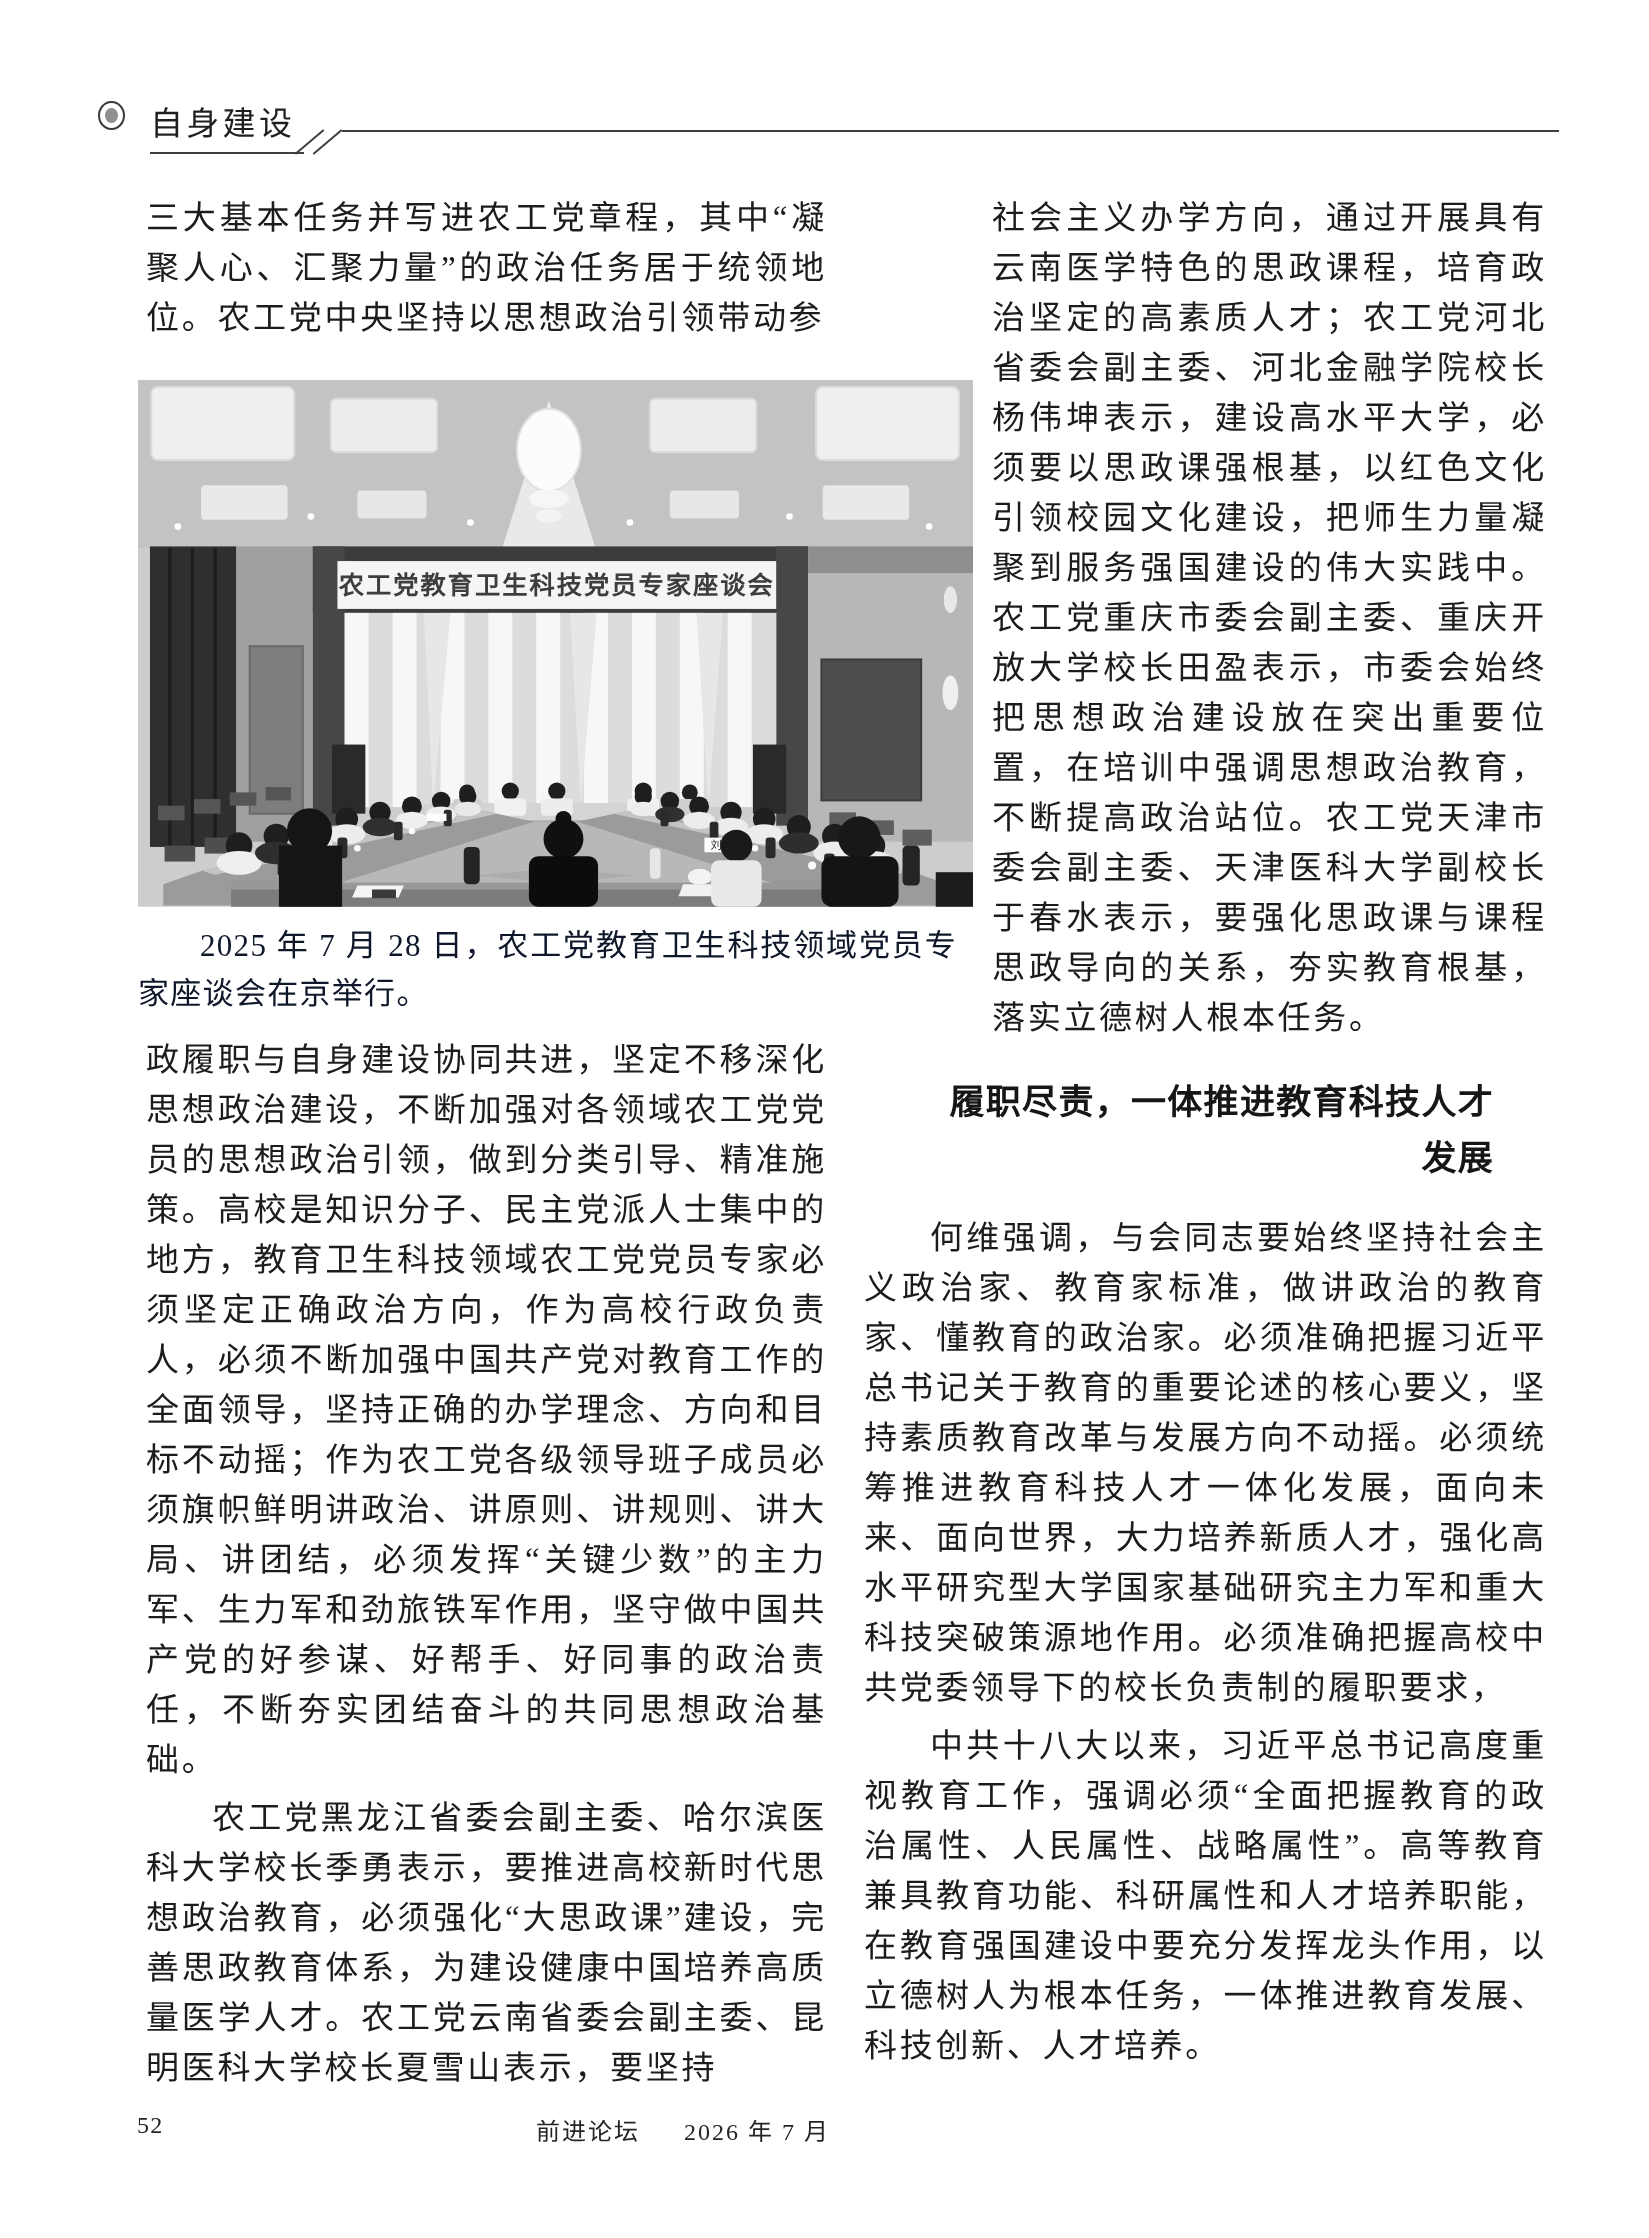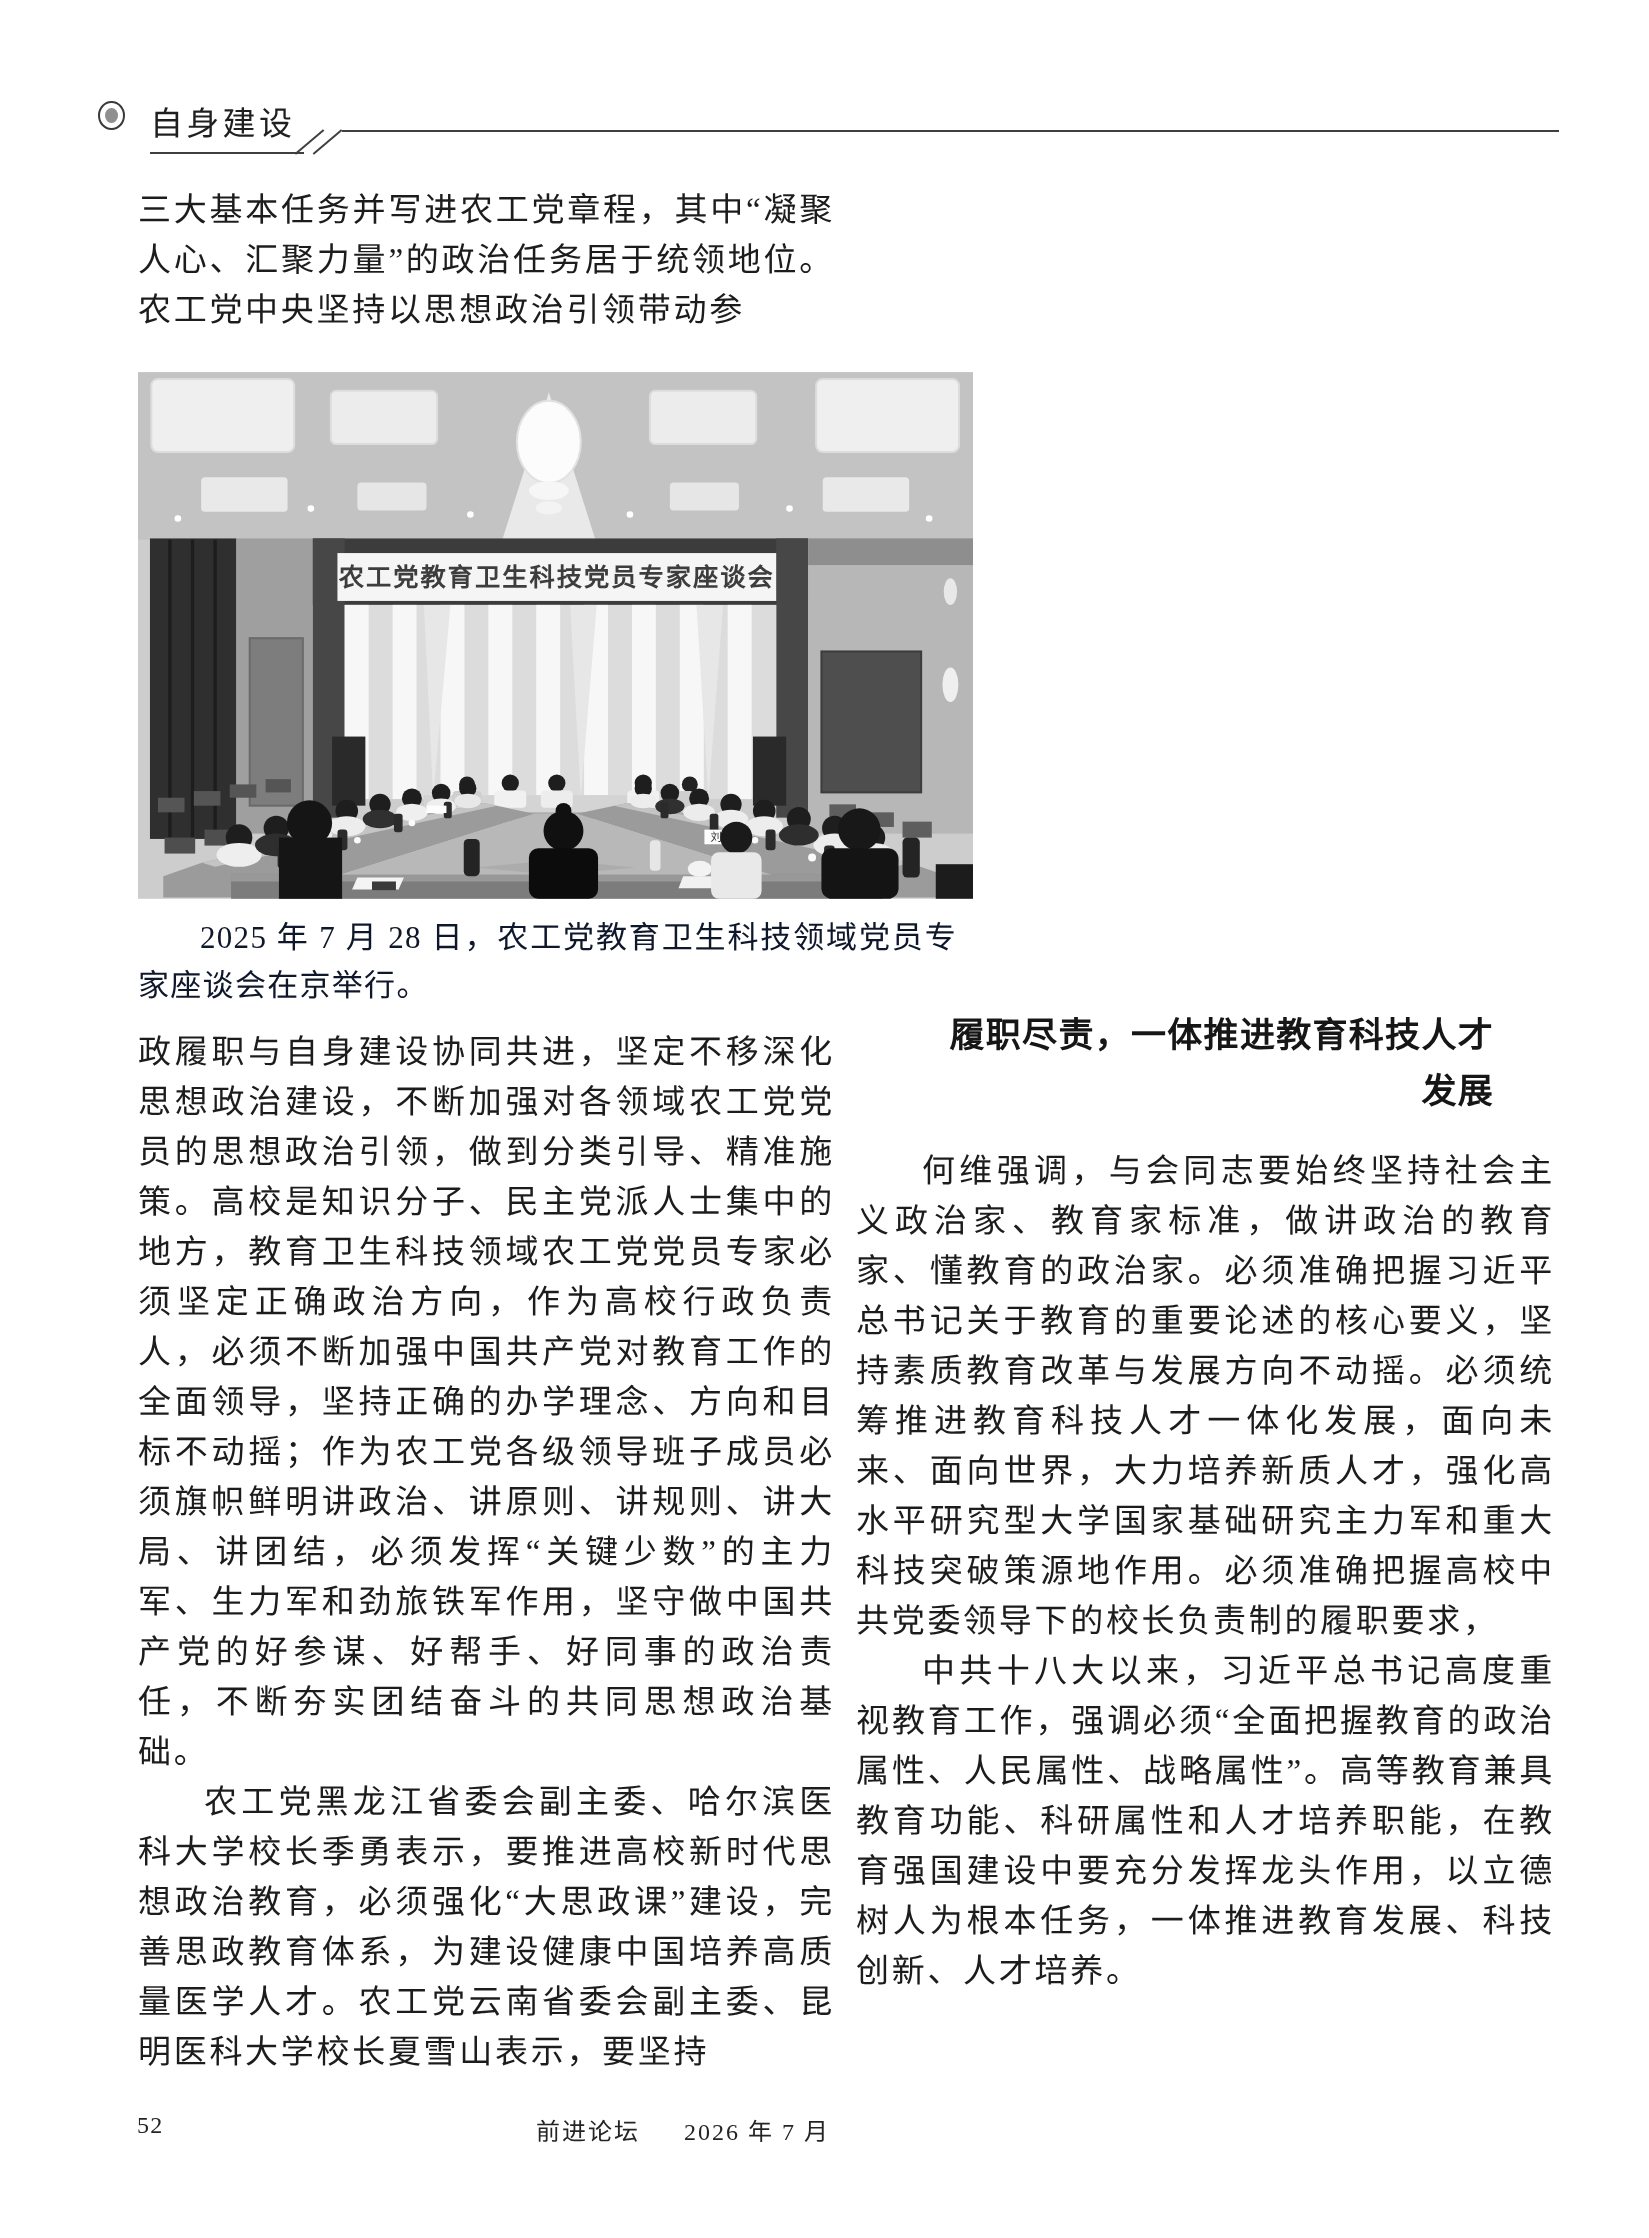--- a/index.html
+++ b/index.html
@@ -30,21 +30,21 @@
   .slash2{left:309px;top:141px;}
   .rule-long{position:absolute;left:342px;top:130px;width:1217px;height:2px;background:#3f3f3f;}
   
   .col{
     position:absolute;top:185px;
     font-size:33px;line-height:50px;letter-spacing:2.7px;
     text-align:justify;color:#1c1c1c;
   }
   .col.left{left:138px;width:697px;}
   .col.right{left:856px;width:699px;}
-  p{margin:0;text-indent:2em;}
+  p{margin:8px;text-indent:2em;}
   p.no-indent{text-indent:0;}
   p.cont{margin-top:17.3px;}
   figure{margin:37px 0 0 0;width:908px;}
   figure svg{display:block;}
   .caption{
     width:819px;margin-top:14.6px;
     font-size:31px;line-height:48px;letter-spacing:1.3px;
     text-indent:2em;text-align:justify;color:#0f172a;
   }
   .photo-overhang{float:left;width:136px;height:635px;margin-top:187px;}
@@ -243,20 +243,21 @@
     </svg>
     <figcaption class="caption">2025 年 7 月 28 日，农工党教育卫生科技领域党员专家座谈会在京举行。</figcaption>
   </figure>
 
   <p class="no-indent cont">政履职与自身建设协同共进，坚定不移深化思想政治建设，不断加强对各领域农工党党员的思想政治引领，做到分类引导、精准施策。高校是知识分子、民主党派人士集中的地方，教育卫生科技领域农工党党员专家必须坚定正确政治方向，作为高校行政负责人，必须不断加强中国共产党对教育工作的全面领导，坚持正确的办学理念、方向和目标不动摇；作为农工党各级领导班子成员必须旗帜鲜明讲政治、讲原则、讲规则、讲大局、讲团结，必须发挥“关键少数”的主力军、生力军和劲旅铁军作用，坚守做中国共产党的好参谋、好帮手、好同事的政治责任，不断夯实团结奋斗的共同思想政治基础。</p>
   <p>农工党黑龙江省委会副主委、哈尔滨医科大学校长季勇表示，要推进高校新时代思想政治教育，必须强化“大思政课”建设，完善思政教育体系，为建设健康中国培养高质量医学人才。农工党云南省委会副主委、昆明医科大学校长夏雪山表示，要坚持</p>
 </div>
 
 <div class="col right">
   <div class="photo-overhang"></div>
+  <p class="no-indent">社会主义办学方向，通过开展具有云南医学特色的思政课程，培育政治坚定的高素质人才；农工党河北省委会副主委、河北金融学院校长杨伟坤表示，建设高水平大学，必须要以思政课强根基，以红色文化引领校园文化建设，把师生力量凝聚到服务强国建设的伟大实践中。农工党重庆市委会副主委、重庆开放大学校长田盈表示，市委会始终把思想政治建设放在突出重要位置，在培训中强调思想政治教育，不断提高政治站位。农工党天津市委会副主委、天津医科大学副校长于春水表示，要强化思政课与课程思政导向的关系，夯实教育根基，落实立德树人根本任务。</p>
   <h2 class="heading">履职尽责，一体推进教育科技人才发展</h2>
   <p>何维强调，与会同志要始终坚持社会主义政治家、教育家标准，做讲政治的教育家、懂教育的政治家。必须准确把握习近平总书记关于教育的重要论述的核心要义，坚持素质教育改革与发展方向不动摇。必须统筹推进教育科技人才一体化发展，面向未来、面向世界，大力培养新质人才，强化高水平研究型大学国家基础研究主力军和重大科技突破策源地作用。必须准确把握高校中共党委领导下的校长负责制的履职要求，</p>
   <p>中共十八大以来，习近平总书记高度重视教育工作，强调必须“全面把握教育的政治属性、人民属性、战略属性”。高等教育兼具教育功能、科研属性和人才培养职能，在教育强国建设中要充分发挥龙头作用，以立德树人为根本任务，一体推进教育发展、科技创新、人才培养。</p>
 </div>
 
 <footer class="footer-row">
   <span class="page-number">52</span>
   <div class="footer-center">
     <span>前进论坛</span><span class="issue">2026 年 7 月</span>
   </div>

